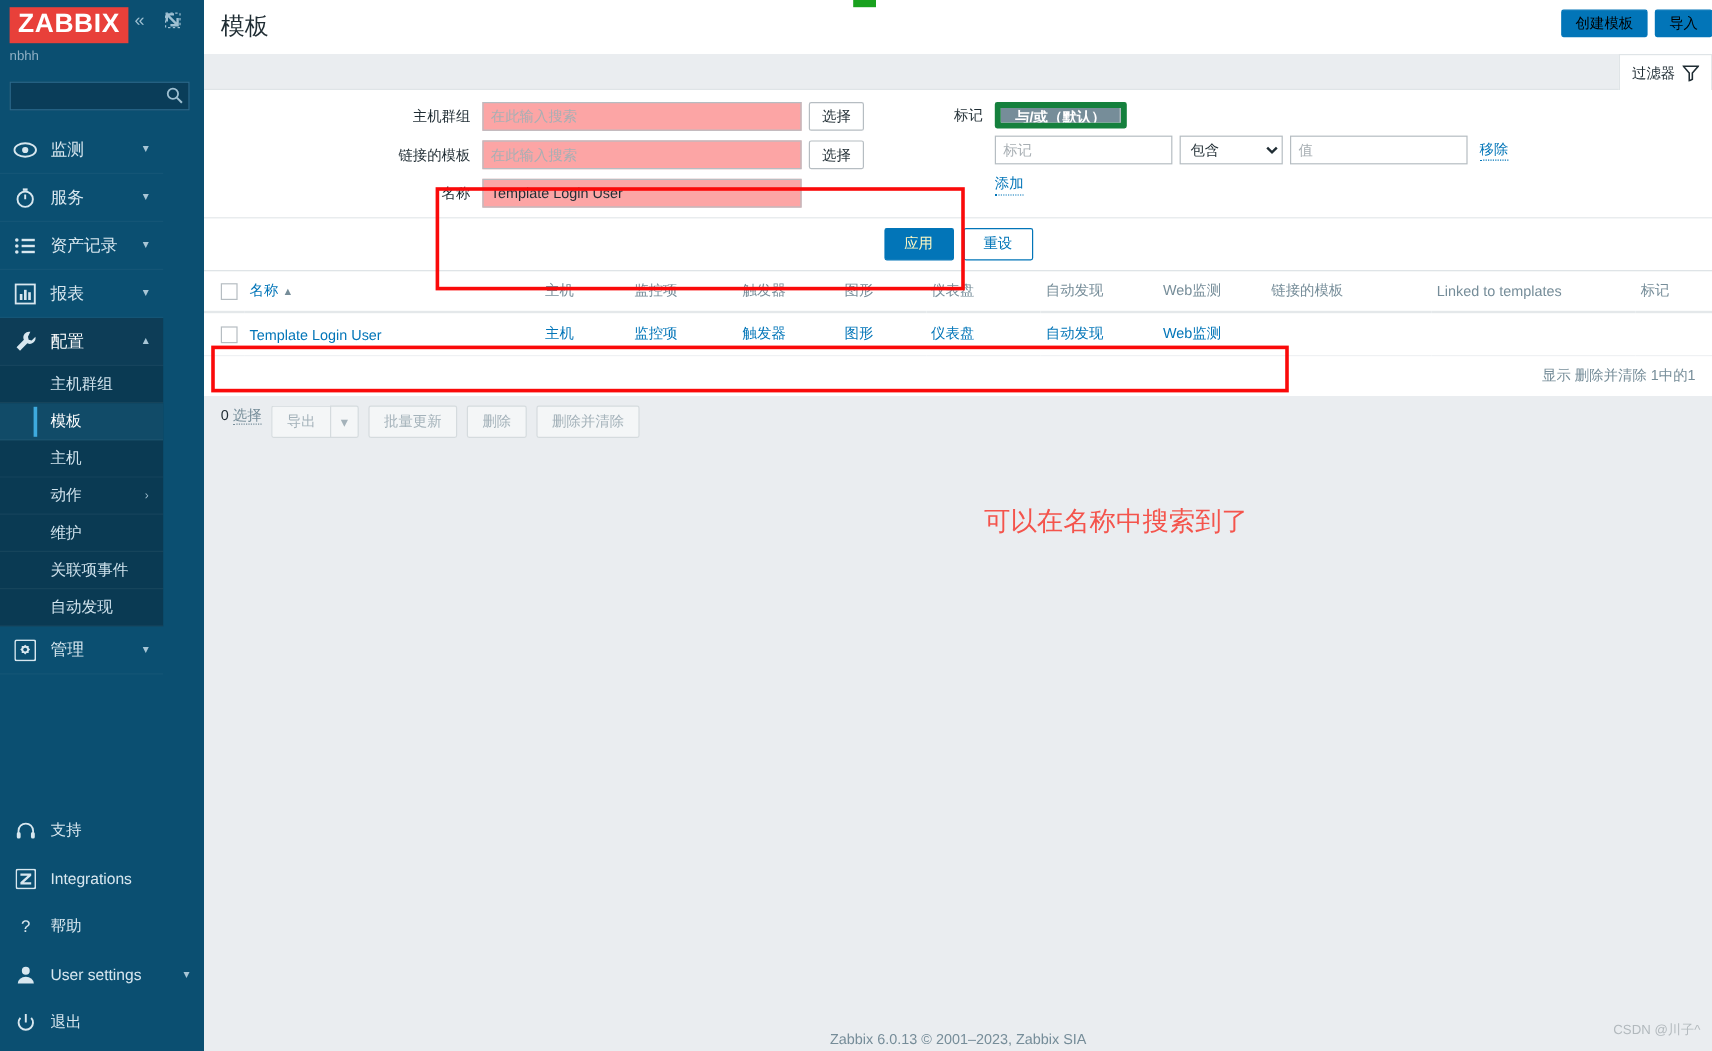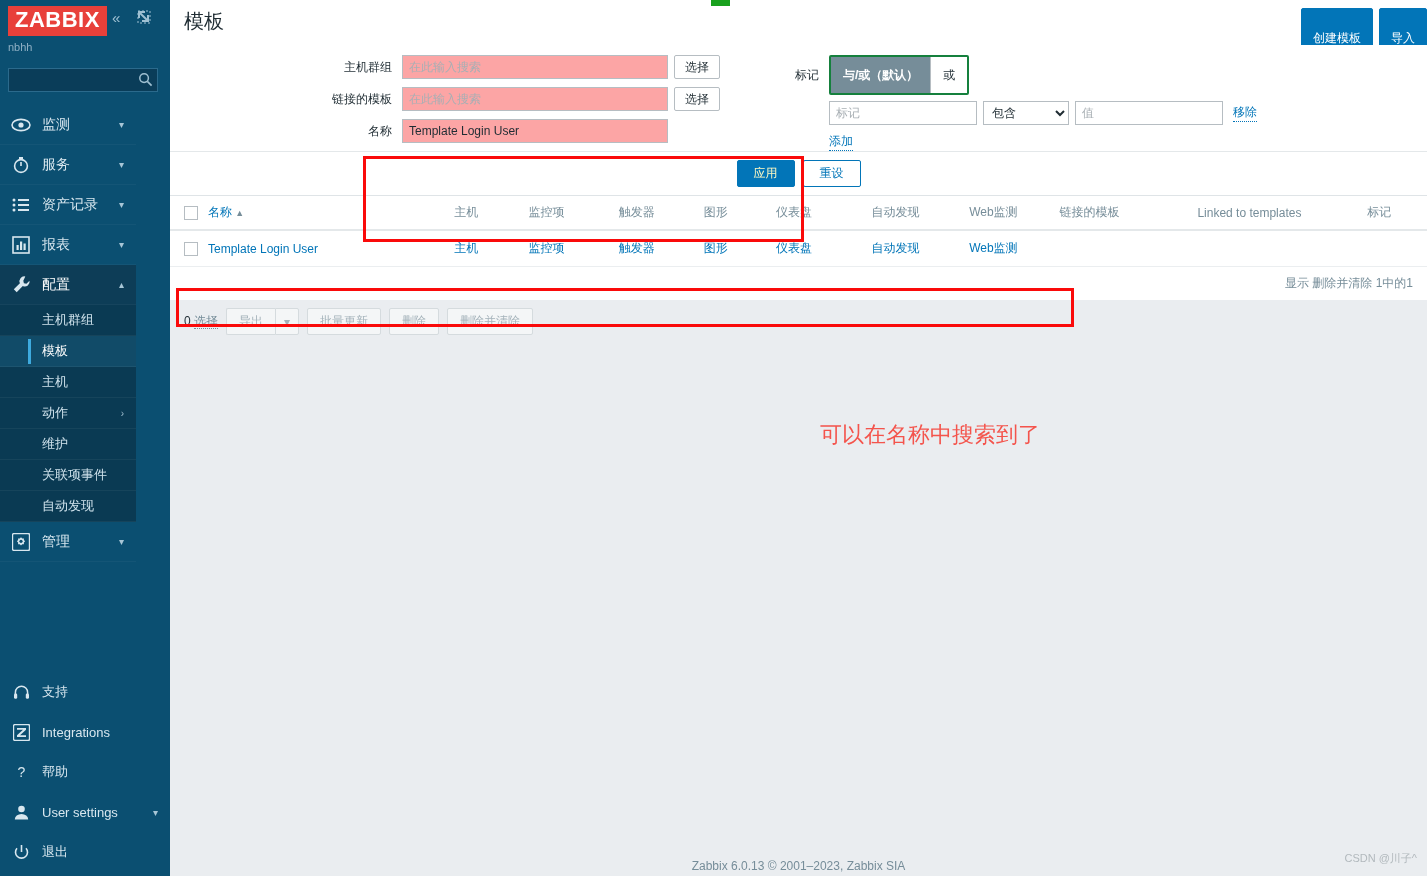--- a/index.html
+++ b/index.html
@@ -122,23 +122,23 @@
     position: absolute; left: 14px; top: 8px;
     font-size: 20px; color: #1f2c33;
     font-weight: normal;
   }
   .green-mark {
     position: absolute; left: 541px; top: 0;
     width: 19px; height: 6px; background: #19a11e;
   }
   .top-btns { position: absolute; right: 0px; top: 8px; display: flex; gap: 6px; }
   .btn-primary {
-    background: #0275b8; color: #ffffff;
+    background: #0275b8; color: #000000;
     border: 1px solid #0275b8;
-    padding: 21px 11px; font-size: 12px;
+    padding: 2px 11px; font-size: 12px;
     cursor: pointer; border-radius: 2px;
     font-family: "Liberation Sans", sans-serif;
     white-space: nowrap;
   }
 
   .filter-tabbar {
     position: relative;
     height: 30px;
     background: #eaedf0;
     border-bottom: 1px solid #dfe4e7;
@@ -183,22 +183,23 @@
     font-size: 12px; color: #1f2c33; cursor: pointer;
     border-radius: 2px;
     font-family: "Liberation Sans", sans-serif;
   }
 
   
   .tags-block { position: absolute; left: 615px; top: 10px; width: 520px; }
   .tags-row1 { display: flex; align-items: center; }
   .tags-label { width: 44px; text-align: right; padding-right: 10px; font-size: 12px; color:#1f2c33;}
   .seg {
-    display: flex; border: 2px solid #15803d; border-radius: 2px; overflow: hidden;
-    height: 40px;
+    display: flex; border: 5px solid #15803d; border-radius: 2px; overflow: hidden;
+    height: 22px;
+    flex-direction: column;
   }
   .seg-btn {
     padding: 0 12px; display: flex; align-items: center;
     font-size: 12px; background: #fff; color: #1f2c33; cursor: pointer;
     border-right: 1px solid #b6bdc2;
   }
   .seg-btn:last-child { border-right: none; }
   .seg-btn.on { background: #768d99; color: #fff; font-weight: bold; }
   .tags-row2 { display: flex; align-items: center; margin-top: 6px; margin-left: 44px; }
   .tag-name {
@@ -263,21 +264,21 @@
   .td-cb { width: 32px; padding-left: 14px !important; }
   a.tl { color: #0275b8; text-decoration: none; cursor: pointer; }
   .sort-arrow { font-size: 9px; color: #768d99; }
 
   .row-count {
     text-align: right; font-size: 12px; color: #768d99;
     padding: 8px 14px; background: #ffffff;
   }
 
   .footbar {
-    display: flex; align-items: center; gap: 8px;
+    display: flex; gap: 8px;
     padding: 8px 14px; background: #eaedf0;
     font-size: 12px; color: #1f2c33;
   }
   .sel-count { color: #1f2c33; }
   .sel-count u { text-decoration: none; border-bottom: 1px dotted #768d99; color:#768d99; }
   .btn-dis {
     background: #f4f6f7; color: #a4b2ba; border: 1px solid #d5dbde;
     padding: 4px 12px; font-size: 12px; border-radius: 2px; cursor: default;
     font-family: "Liberation Sans", sans-serif;
   }
@@ -495,20 +496,30 @@
 
     <div class="topbar">
       <div class="page-title">模板</div>
       <div class="green-mark"></div>
       <div class="top-btns">
         <button class="btn-primary">创建模板</button>
         <button class="btn-primary">导入</button>
       </div>
     </div>
 
+    <div class="filter-tabbar">
+      <div class="filter-tab">
+        <span>过滤器</span>
+        <span class="fi">
+          <svg width="14" height="14" viewBox="0 0 14 14">
+            <path d="M0.8,1.2 h12.4 l-4.9,5.6 v5.2 l-2.6,1.4 v-6.6 Z" fill="none" stroke="#1f2c33" stroke-width="1.3"></path>
+          </svg>
+        </span>
+      </div>
+    </div>
 
     <div class="filter-panel">
 
       <div class="frow">
         <div class="flabel">主机群组</div>
         <input class="ftext" type="text" placeholder="在此输入搜索" style="">
         <button class="fbtn-select">选择</button>
       </div>
 
       <div class="frow">

